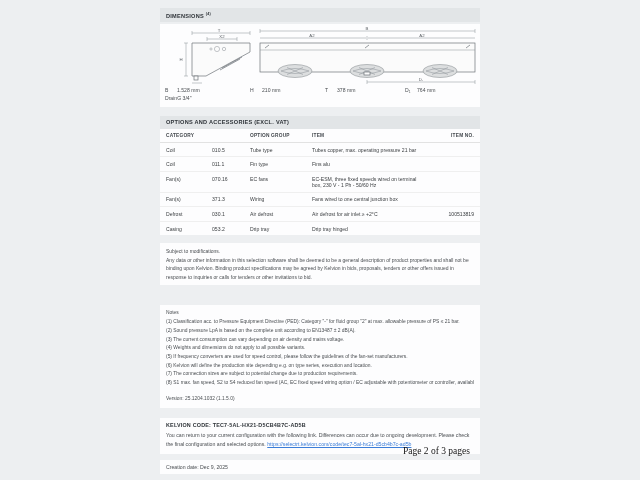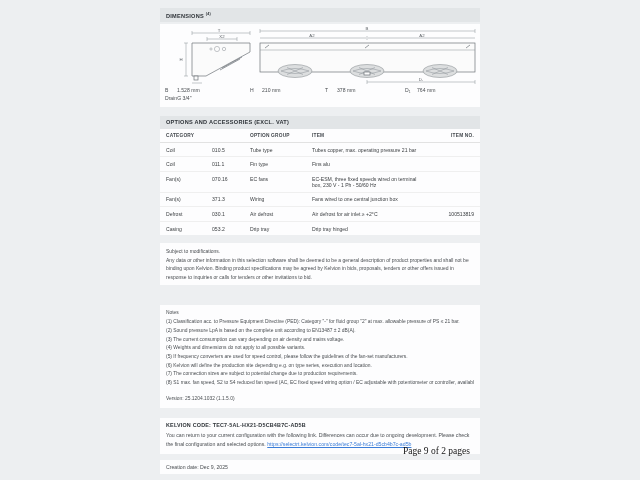--- a/index.html
+++ b/index.html
@@ -222,13 +222,13 @@
     <div class="kelvion-title">KELVION CODE: TEC7-5AL-HX21-D5CB4B7C-AD5B</div>
     <div class="kelvion-body"><span>You can return to your current configuration with the following link. Differences can occur due to ongoing development. Please check the final configuration and selected options. </span><a class="cfg-link" href="#">https://selectrt.kelvion.com/code/tec7-5al-hx21-d5cb4b7c-ad5b</a></div>
   </section>
 
   <section class="panel-body pad creation">
     <div>Creation date: Dec 9, 2025</div>
   </section>
 
 </div>
 
-<div class="page-footer">Page 9 of 2 pages</div>
+<div class="page-footer">Page 2 of 3 pages</div>
 
 </body></html>

